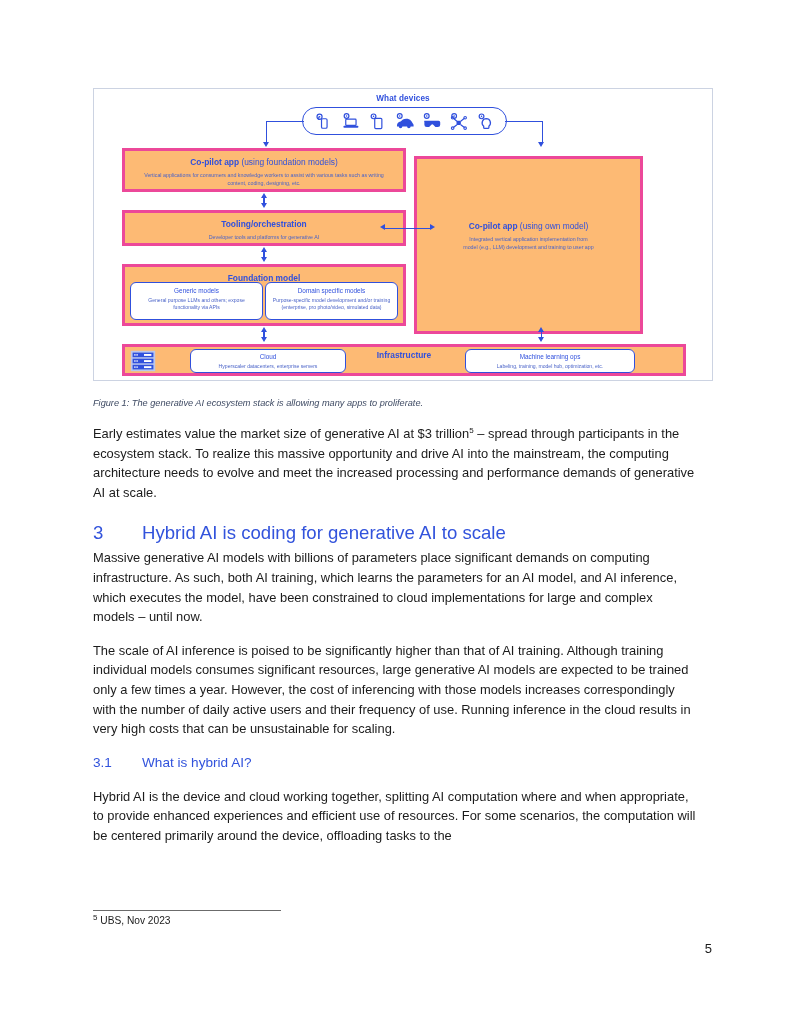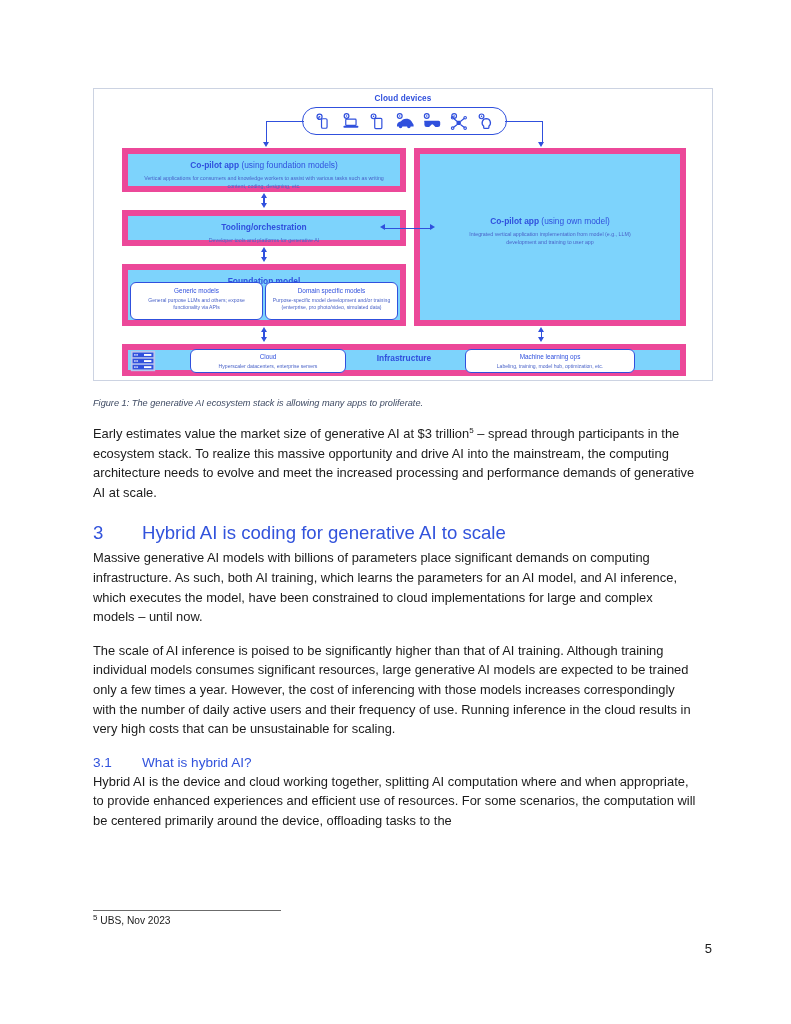--- a/index.html
+++ b/index.html
@@ -47,21 +47,21 @@
     border-top:3.4px solid transparent;border-bottom:3.4px solid transparent;
     border-right:5px solid #3050dd;
   }
   .arrow-rt{
     position:absolute;width:0;height:0;
     border-top:3.4px solid transparent;border-bottom:3.4px solid transparent;
     border-left:5px solid #3050dd;
   }
 
   .stack-card{
-    position:absolute;background:#7dd3fc;border:6px solid #ec4899;
+    position:absolute;background:#fdba74;border:3px solid #ec4899;
     box-sizing:border-box;text-align:center;
   }
   .card-title{
     font-size:8.4px;font-weight:bold;color:#3050dd;margin-top:6px;line-height:1.25;
   }
   .card-title .reg{font-weight:normal;}
   .card-sub{
     font-size:5.3px;color:#4a63c8;line-height:1.55;margin-top:3px;padding:0 12px;
   }
   .sub-box{
@@ -82,37 +82,37 @@
     font-size:12.9px;line-height:19.6px;color:#1b1b1b;margin:0 0 14px 0;
     text-align:left;
   }
   sup{font-size:8px;vertical-align:super;line-height:0;}
   h2.sec{
     font-size:18.6px;font-weight:normal;color:#3253dc;margin:0 0 4px 0;
     display:flex;
   }
   h2.sec .num{width:49px;flex:0 0 49px;}
   h3.sub{
-    font-size:13.6px;font-weight:normal;color:#3253dc;margin:0 0 2px 0;
+    font-size:13.6px;font-weight:normal;color:#3253dc;margin:0 0 17px 0;
     display:flex;
   }
   h3.sub .num{width:49px;flex:0 0 49px;}
 
   .fn-rule{position:absolute;left:93px;top:910px;width:188px;height:1px;background:#6b6b6b;}
   .footnote{position:absolute;left:93px;top:915px;font-size:10.2px;color:#1b1b1b;}
   .pageno{position:absolute;left:672px;top:941px;width:40px;text-align:right;font-size:13px;color:#1b1b1b;}
 </style>
 </head>
 <body>
 
 <div class="page">
 
   <div class="figure-box">
 
-    <div class="edge-title">Cloud devices</div>
+    <div class="edge-title">What devices</div>
 
     <div class="edge-pill">
 
       <svg class="dev-icon" viewBox="0 0 24 24">
         <circle cx="7" cy="6" r="3.2" fill="none" stroke="#3050dd" stroke-width="1.5"></circle>
         <circle cx="7" cy="6" r="1.1" fill="#3050dd"></circle>
         <path d="M6 6 L6 10" stroke="#3050dd" stroke-width="1.3"></path>
         <rect x="9.5" y="8.5" width="7" height="12" rx="1.6" fill="none" stroke="#3050dd" stroke-width="1.5"></rect>
       </svg>
 
@@ -207,21 +207,21 @@
       <div class="sub-title">Domain specific models</div>
       <div class="sub-text">Purpose-specific model development and/or training (enterprise, pro photo/video, simulated data)</div>
     </div>
 
     <div class="conn">
       <div class="arrow-up" style="left:166.6px;top:238px;"></div>
       <div class="vline" style="left:169.3px;top:242px;height:7px;"></div>
       <div class="arrow-dn" style="left:166.6px;top:248px;"></div>
     </div>
 
-    <div class="stack-card" style="left:320px;top:59px;width:272px;height:178px;">
+    <div class="stack-card" style="left:320px;top:67px;width:229px;height:178px;">
       <div class="card-title" style="margin-top:62px;">
         <span>Co-pilot app</span>
         <span class="reg">(using own model)</span>
       </div>
       <div class="card-sub" style="padding:0 46px;">Integrated vertical application implementation from model (e.g., LLM) development and training to user app</div>
     </div>
 
     <div class="conn">
       <div class="hline" style="left:291px;top:138.5px;width:46px;"></div>
       <div class="arrow-lf" style="left:286px;top:135.2px;"></div>

